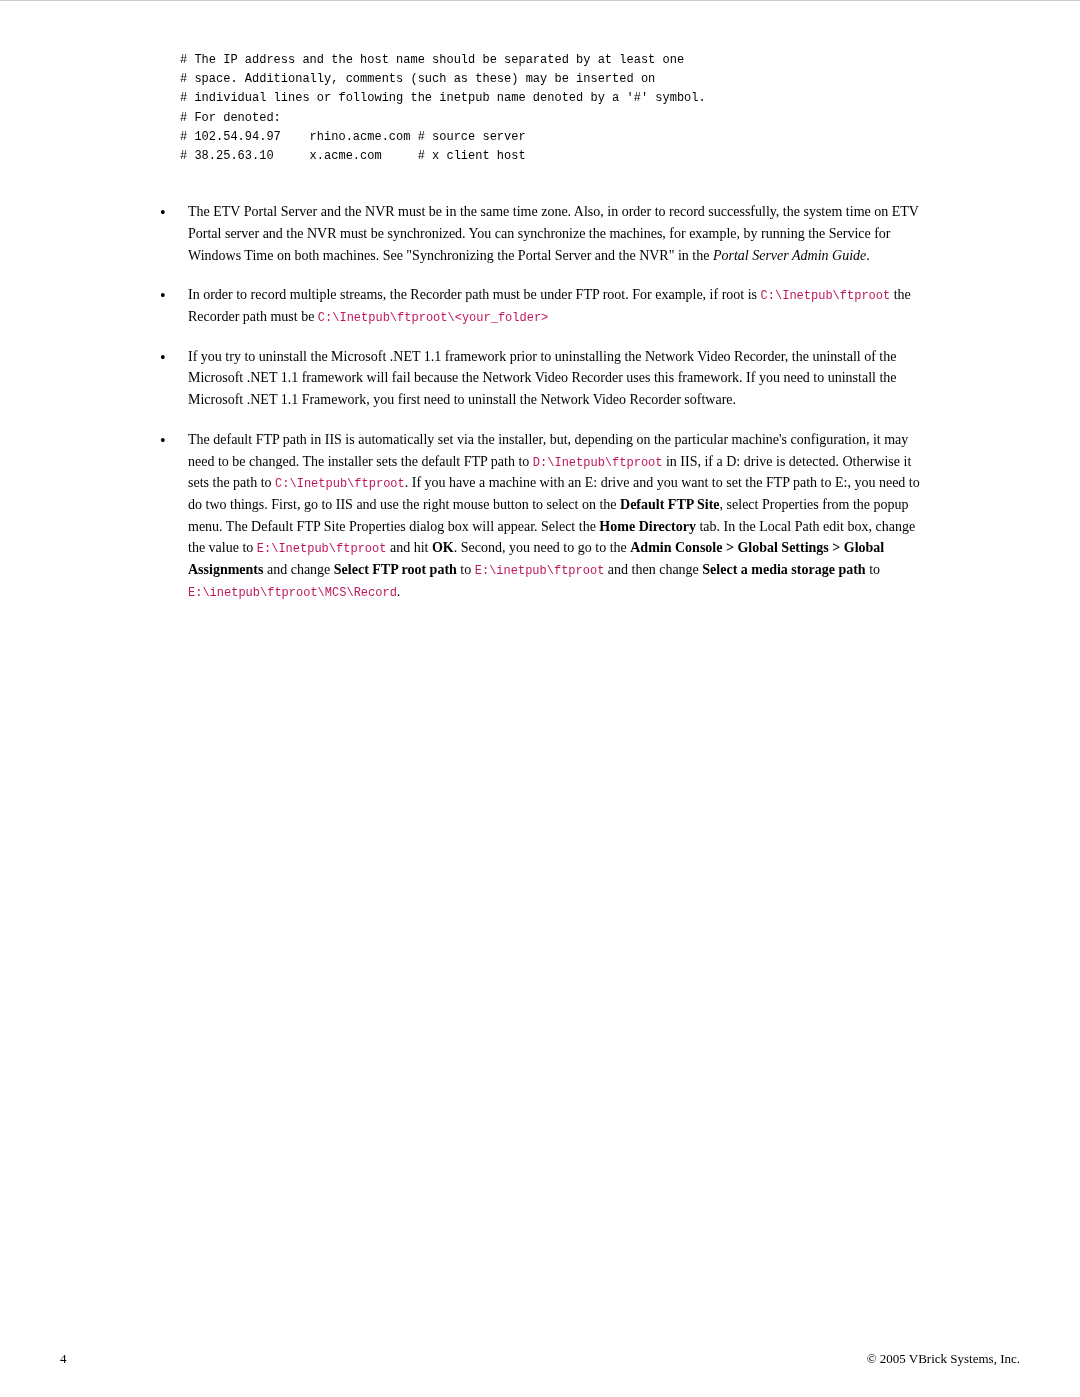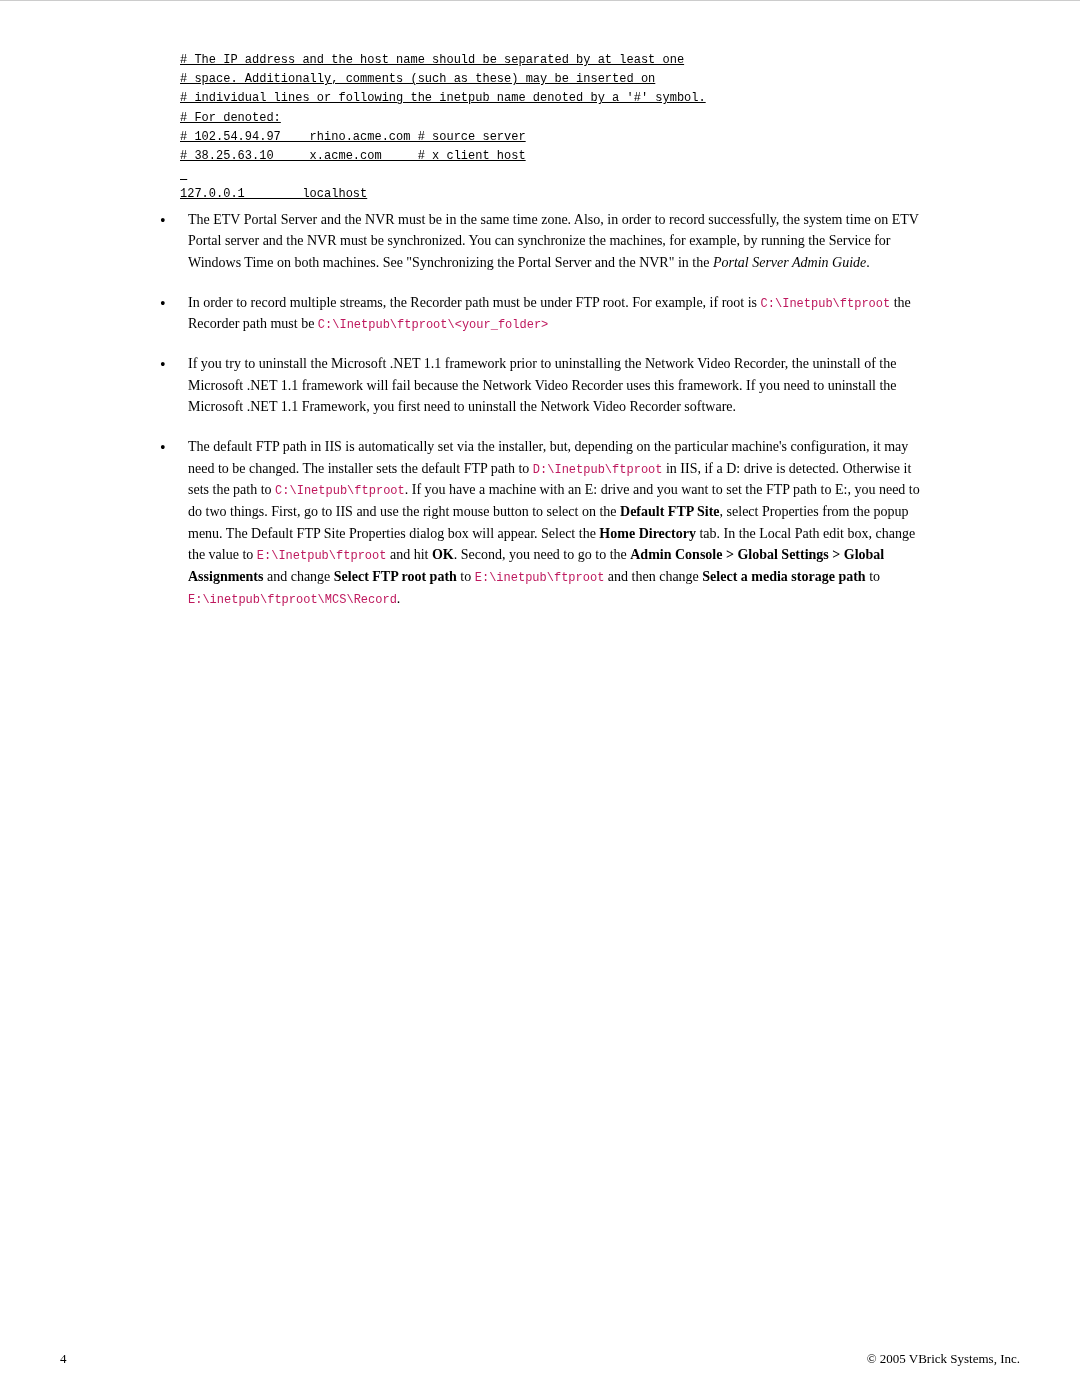--- a/index.html
+++ b/index.html
@@ -37,23 +37,22 @@
       margin: 0 auto;
       width: 760px;
       padding-top: 20px;
     }
 
     .code-block {
       font-family: 'Courier New', Courier, monospace;
       font-size: 12px;
       line-height: 1.6;
       color: #000000;
-      margin-bottom: 4px;
+      margin-bottom: 16px;
       padding-left: 20px;
-      text-decoration: underline;
     }
 
     .code-block .code-comment {
       color: #000000;
     }
 
     .code-block .code-bold {
       font-weight: bold;
     }
 
@@ -126,21 +125,20 @@
   <div class="content-area">
 
     <div class="code-block">
       <div><span class="code-comment"># The IP address and the host name should be separated by at least one</span></div>
       <div><span class="code-comment"># space. Additionally, comments (such as these) may be inserted on</span></div>
       <div><span class="code-comment"># individual lines or following the inetpub name denoted by a '#' symbol.</span></div>
       <div><span class="code-comment"># For denoted:</span></div>
       <div><span class="code-comment"># 102.54.94.97&nbsp;&nbsp;&nbsp;&nbsp;rhino.acme.com # source server</span></div>
       <div><span class="code-comment"># 38.25.63.10&nbsp;&nbsp;&nbsp;&nbsp;&nbsp;x.acme.com&nbsp;&nbsp;&nbsp;&nbsp; # x client host</span></div>
       <div>&nbsp;</div>
-      <div>127.0.0.1&nbsp;&nbsp;&nbsp;&nbsp;&nbsp;&nbsp;&nbsp;&nbsp;localhost</div>
     </div>
 
     <ul class="bullet-list">
 
       <li>
         <span class="bullet-dot">•</span>
         <span class="bullet-text">
           The ETV Portal Server and the NVR must be in the same time zone. Also, in order to record successfully, the system time on ETV Portal server and the NVR must be synchronized. You can synchronize the machines, for example, by running the Service for Windows Time on both machines. See "Synchronizing the Portal Server and the NVR" in the <span class="italic">Portal Server Admin Guide</span>.
         </span>
       </li>

